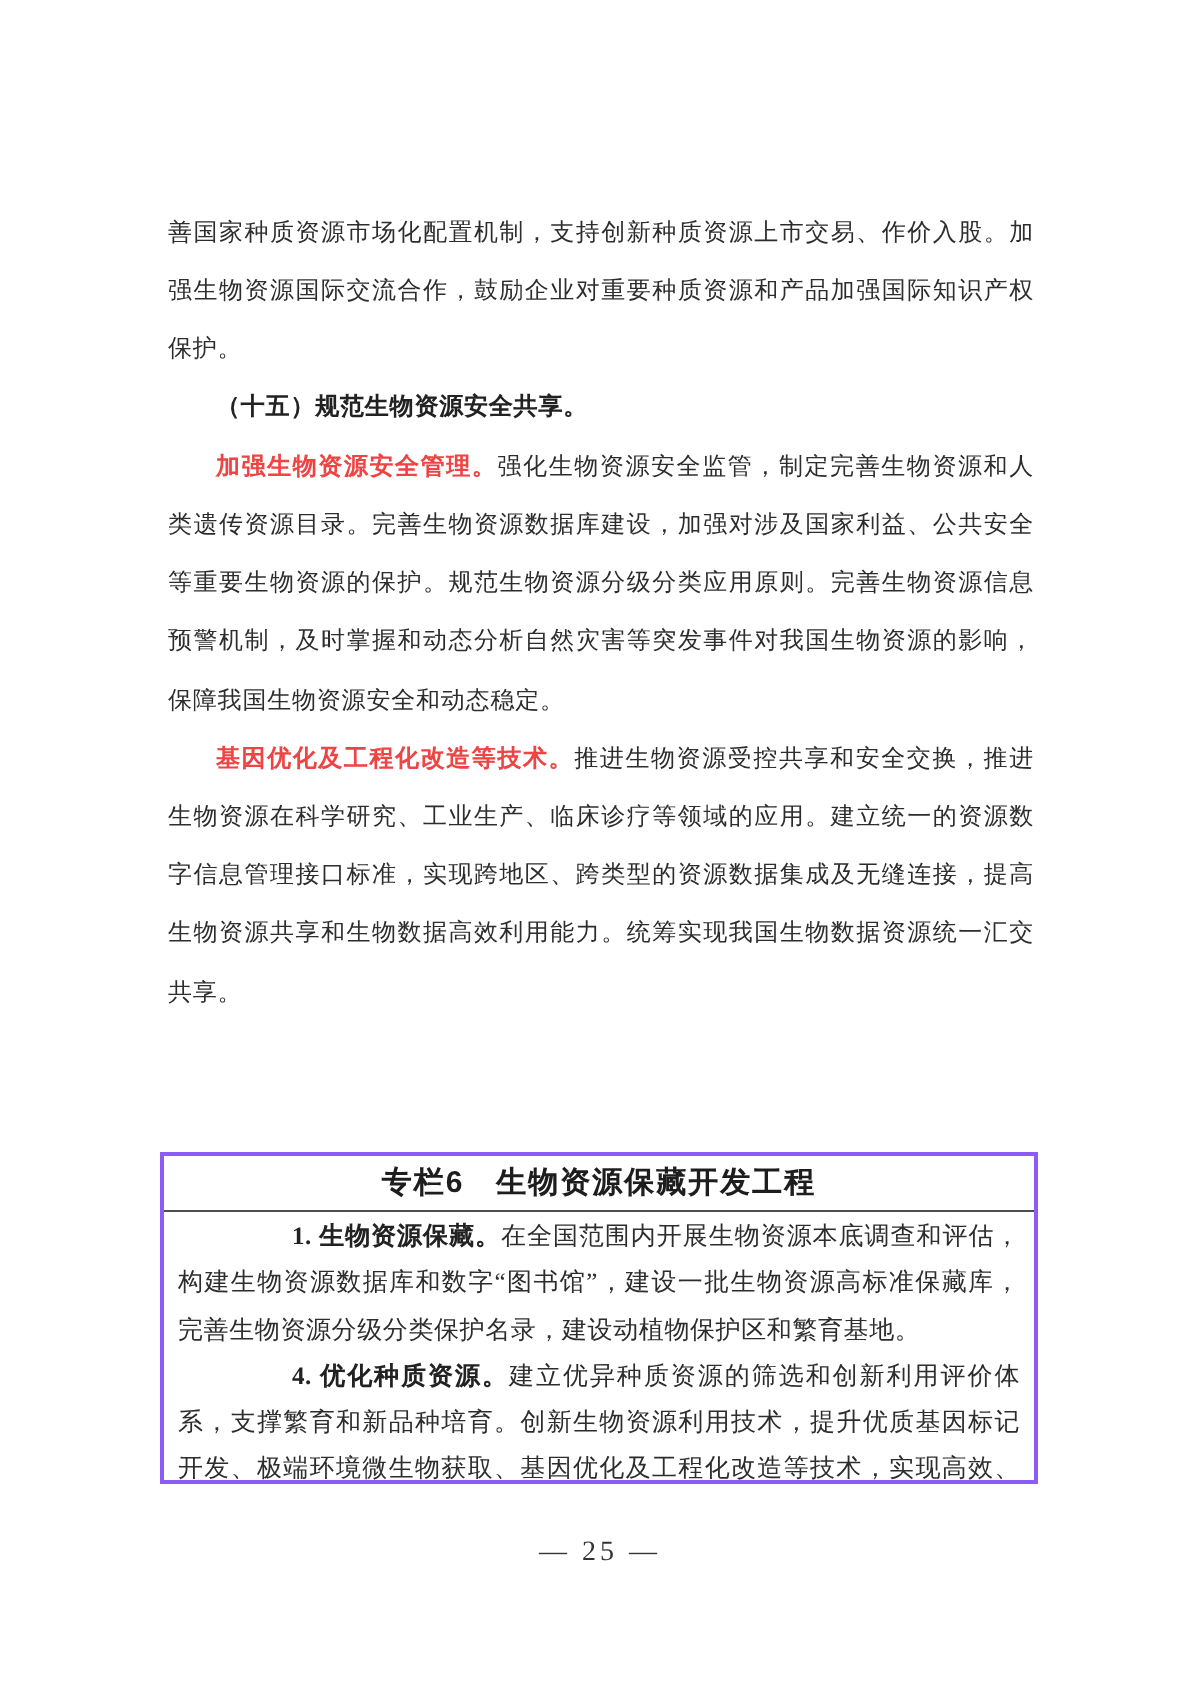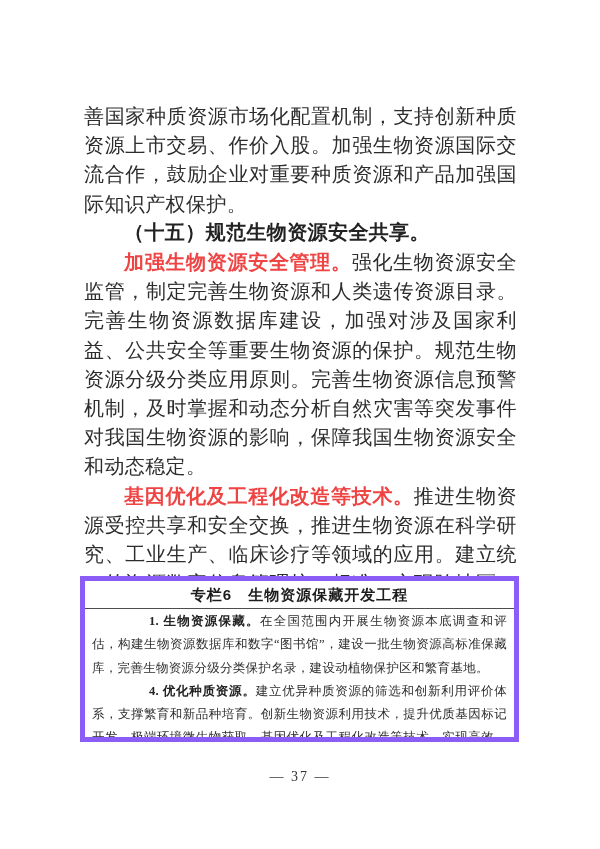--- a/index.html
+++ b/index.html
@@ -12,35 +12,35 @@
     position: relative;
     width: 600px; height: 849px;
     background: #ffffff;
     color: #2d2d2d;
     overflow: hidden;
   }
   .body-text {
     position: absolute;
     left: 84px; top: 102px;
     width: 433px;
-    font-size: 20px;
+    font-size: 12px;
     line-height: 29.2px;
     letter-spacing: 0.4px;
     text-align: justify;
   }
   .body-text p { margin: 0; }
   .para-indent { text-indent: 2em; }
   .section-heading { font-weight: bold; color: #222222; font-family: Liberation Mono, monospace; }
   .lead-bold { font-weight: bold; color: #ef4444; }
 
   .column-box {
     position: absolute;
     left: 80px; top: 576px;
     width: 439px; height: 166px;
-    border: 5px solid #8b5cf6;
+    border: 2px solid #8b5cf6;
     box-sizing: border-box;
     overflow: hidden;
     background: #ffffff;
   }
   .column-box-title {
     height: 27px;
     line-height: 27px;
     text-align: center;
     font-family: "Liberation Sans", "DejaVu Sans", sans-serif;
     font-weight: bold;
@@ -94,15 +94,15 @@
     <div class="column-box-body">
       <p>
         <span class="box-lead">1. 生物资源保藏。</span><span>在全国范围内开展生物资源本底调查和评估，构建生物资源数据库和数字“图书馆”，建设一批生物资源高标准保藏库，完善生物资源分级分类保护名录，建设动植物保护区和繁育基地。</span>
       </p>
       <p>
         <span class="box-lead">4. 优化种质资源。</span><span>建立优异种质资源的筛选和创新利用评价体系，支撑繁育和新品种培育。创新生物资源利用技术，提升优质基因标记开发、极端环境微生物获取、基因优化及工程化改造等技术，实现高效、快速、定向培</span>
       </p>
     </div>
   </div>
 
-  <div class="page-footer">— 37 —</div>
+  <div class="page-footer">— 25 —</div>
 
 </div>
 
 </body></html>

